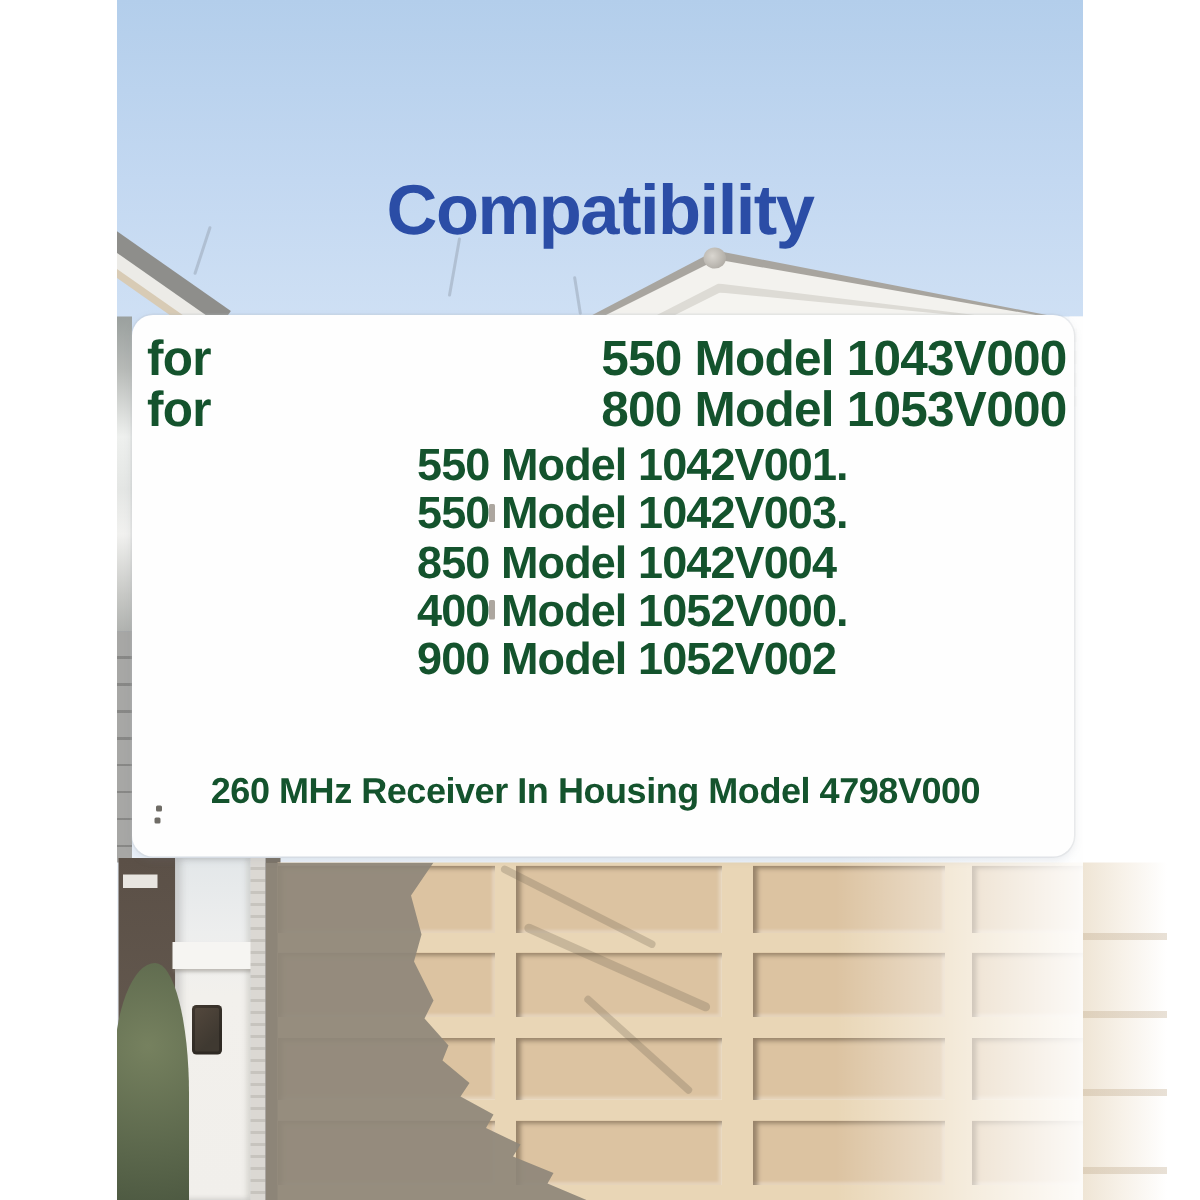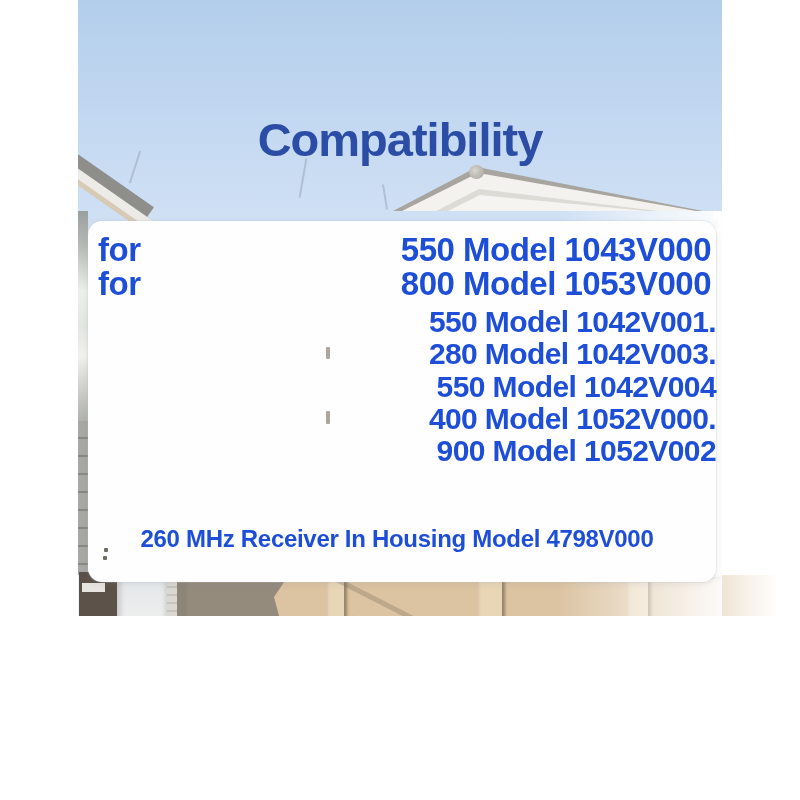--- a/index.html
+++ b/index.html
@@ -1,16 +1,16 @@
 <!DOCTYPE html>
 <html><head>
 <meta charset="utf-8">
 <style>
   html,body{margin:0;padding:0;background:#ffffff;}
-  #stage{position:relative;width:800px;height:616px;background:#ffffff;overflow:hidden;
+  #stage{position:relative;width:800px;height:800px;background:#ffffff;overflow:hidden;
          font-family:"Liberation Sans","DejaVu Sans",sans-serif;}
 
   
   #photo{position:absolute;left:78px;top:0;width:644px;height:800px;overflow:hidden;
          background:linear-gradient(180deg,#b3ceeb 0%,#c3d8f1 15%,#d2e2f5 30%,#e0eaf8 52%,#ebf2fa 72%,#f2f6fb 100%);}
 
   
   .title{position:absolute;left:0;top:112px;width:100%;text-align:center;
          font-size:47px;font-weight:bold;letter-spacing:-1px;color:#2b4da6;}
 
@@ -96,28 +96,28 @@
   .rfade{position:absolute;right:0;top:211px;width:165px;height:589px;
       background:linear-gradient(90deg,rgba(255,255,255,0) 0%,rgba(255,255,255,.55) 55%,rgba(255,255,255,.92) 100%);}
 
   
   #doorext{position:absolute;left:722px;top:575px;width:56px;height:225px;
       background:linear-gradient(90deg,#efe5d5 0%,#f7f1e8 45%,#ffffff 100%);}
   #doorext:after{content:"";position:absolute;inset:0;
       background:repeating-linear-gradient(180deg,transparent 0 47px,rgba(190,168,138,.35) 47px 52px);}
 
   
-  #panel{position:absolute;left:88px;top:221px;width:628px;height:361px;background:#fefefe;
+  #panel{position:absolute;left:88px;top:210px;width:628px;height:361px;background:#fefefe;
       border-radius:14px;box-shadow:0 0 0 1px rgba(185,190,195,.22),0 2px 6px rgba(120,130,140,.15);
-      color:#1d4ed8;}
+      color:#14532d;}
   .toprows{position:absolute;left:10px;right:5px;top:12px;}
   .toprow{display:flex;justify-content:space-between;align-items:baseline;height:34px;line-height:34px;}
   .toprow .pfx{font-size:33px;font-weight:bold;letter-spacing:-0.5px;}
   .toprow .mdl{font-size:33px;font-weight:bold;letter-spacing:-0.5px;}
-  .midrows{position:absolute;left:190px;right:0;top:85px;text-align:right;}
+  .midrows{position:absolute;left:190px;right:0;top:85px;text-align:left;}
   .midrow{height:32.3px;line-height:32.3px;font-size:30px;font-weight:bold;letter-spacing:-0.6px;white-space:nowrap;}
   .footer{position:absolute;left:0;right:10px;top:304px;text-align:center;
       font-size:24px;font-weight:bold;letter-spacing:-0.3px;}
   .artifact{position:absolute;background:#aca69f;border-radius:1px;}
   .artifact.a1{left:238px;top:126px;width:4px;height:12px;}
   .artifact.a2{left:238px;top:190px;width:4px;height:13px;}
   .artifact.a3{left:16px;top:327px;width:4px;height:4px;background:#6f6c66;}
   .artifact.a4{left:15px;top:335px;width:4px;height:4px;background:#6f6c66;}
 </style>
 </head>
@@ -200,22 +200,22 @@
         <span class="pfx">for</span>
         <span class="mdl">550 Model 1043V000</span>
       </div>
       <div class="toprow">
         <span class="pfx">for</span>
         <span class="mdl">800 Model 1053V000</span>
       </div>
     </div>
     <div class="midrows">
       <div class="midrow">550 Model 1042V001.</div>
-      <div class="midrow">280 Model 1042V003.</div>
-      <div class="midrow">550 Model 1042V004</div>
+      <div class="midrow">550 Model 1042V003.</div>
+      <div class="midrow">850 Model 1042V004</div>
       <div class="midrow">400 Model 1052V000.</div>
       <div class="midrow">900 Model 1052V002</div>
     </div>
     <div class="footer">260 MHz Receiver In Housing Model 4798V000</div>
     <div class="artifact a1"></div>
     <div class="artifact a2"></div>
     <div class="artifact a3"></div>
     <div class="artifact a4"></div>
   </div>
 

